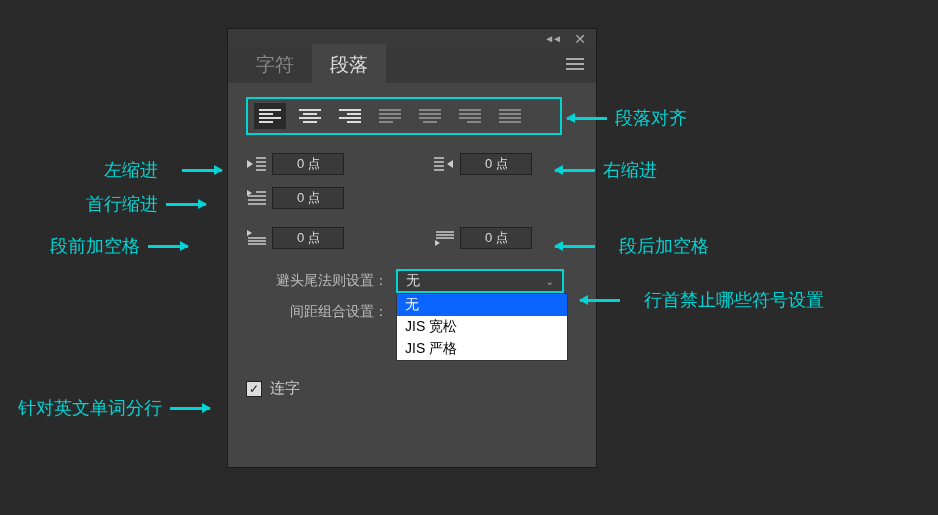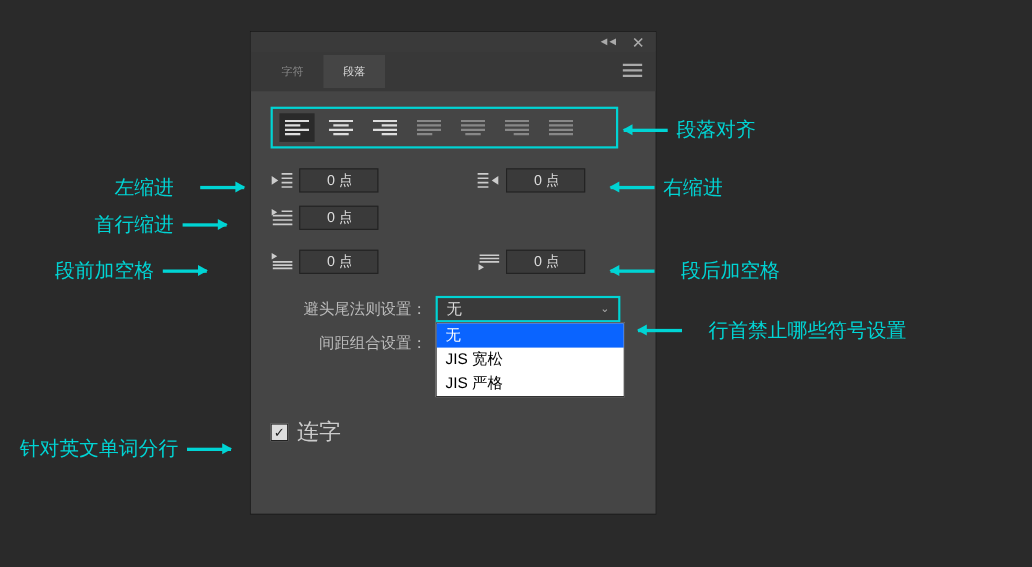--- a/index.html
+++ b/index.html
@@ -48,21 +48,21 @@
       align-items: center;
       background: #383838;
       height: 36px;
       padding-left: 10px;
       position: relative;
     }
     .tab {
       padding: 8px 18px;
       color: #888;
       cursor: pointer;
-      font-size: 10px;
+      font-size: 19px;
     }
     .tab.active {
       background: #454545;
       color: #ddd;
     }
     .menu-icon {
       position: absolute;
       right: 12px;
       top: 10px;
       color: #aaa;
@@ -176,21 +176,21 @@
       background: #ddd;
       border: 1px solid #222;
       display: flex;
       align-items: center;
       justify-content: center;
       font-size: 12px;
       color: #222;
       cursor: pointer;
       margin-right: 8px;
     }
-    .checkbox-label { color: #ccc; font-size: 20px; }
+    .checkbox-label { color: #ccc; font-size: 15px; }
 
     
     .annot {
       position: absolute;
       color: #00d4d4;
       font-size: 18px;
       font-weight: 500;
       display: flex;
       align-items: center;
       white-space: nowrap;

